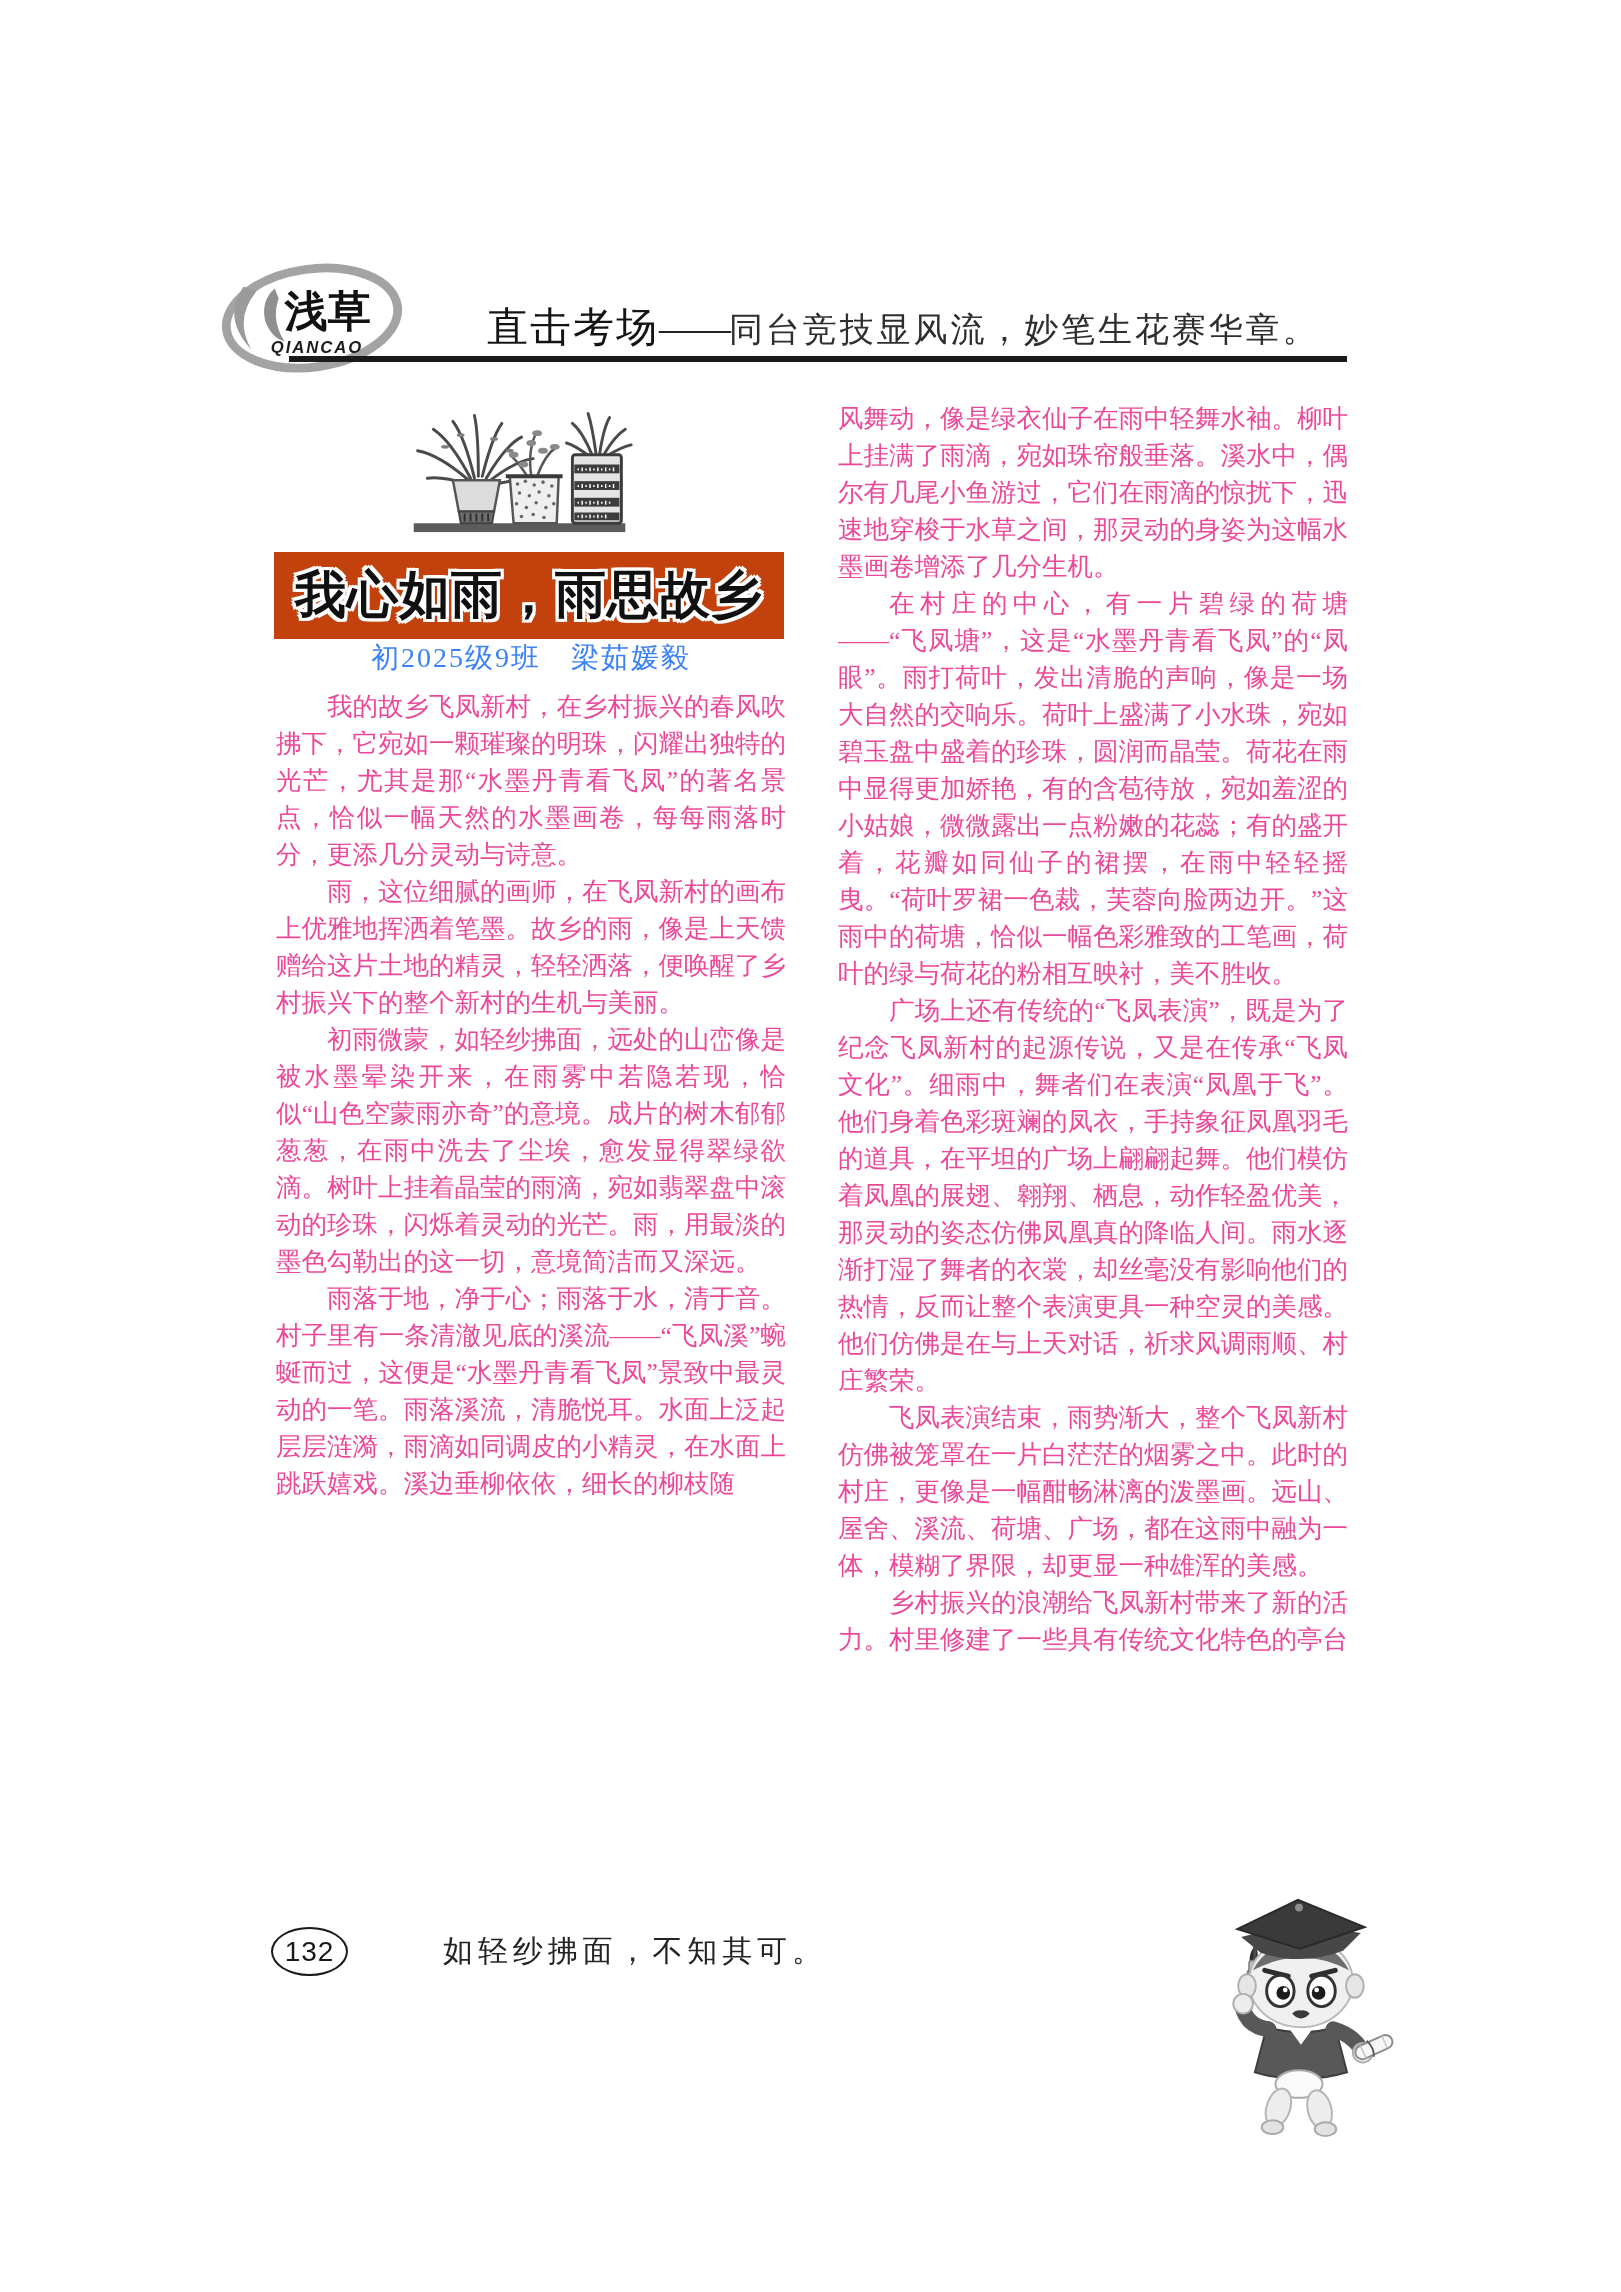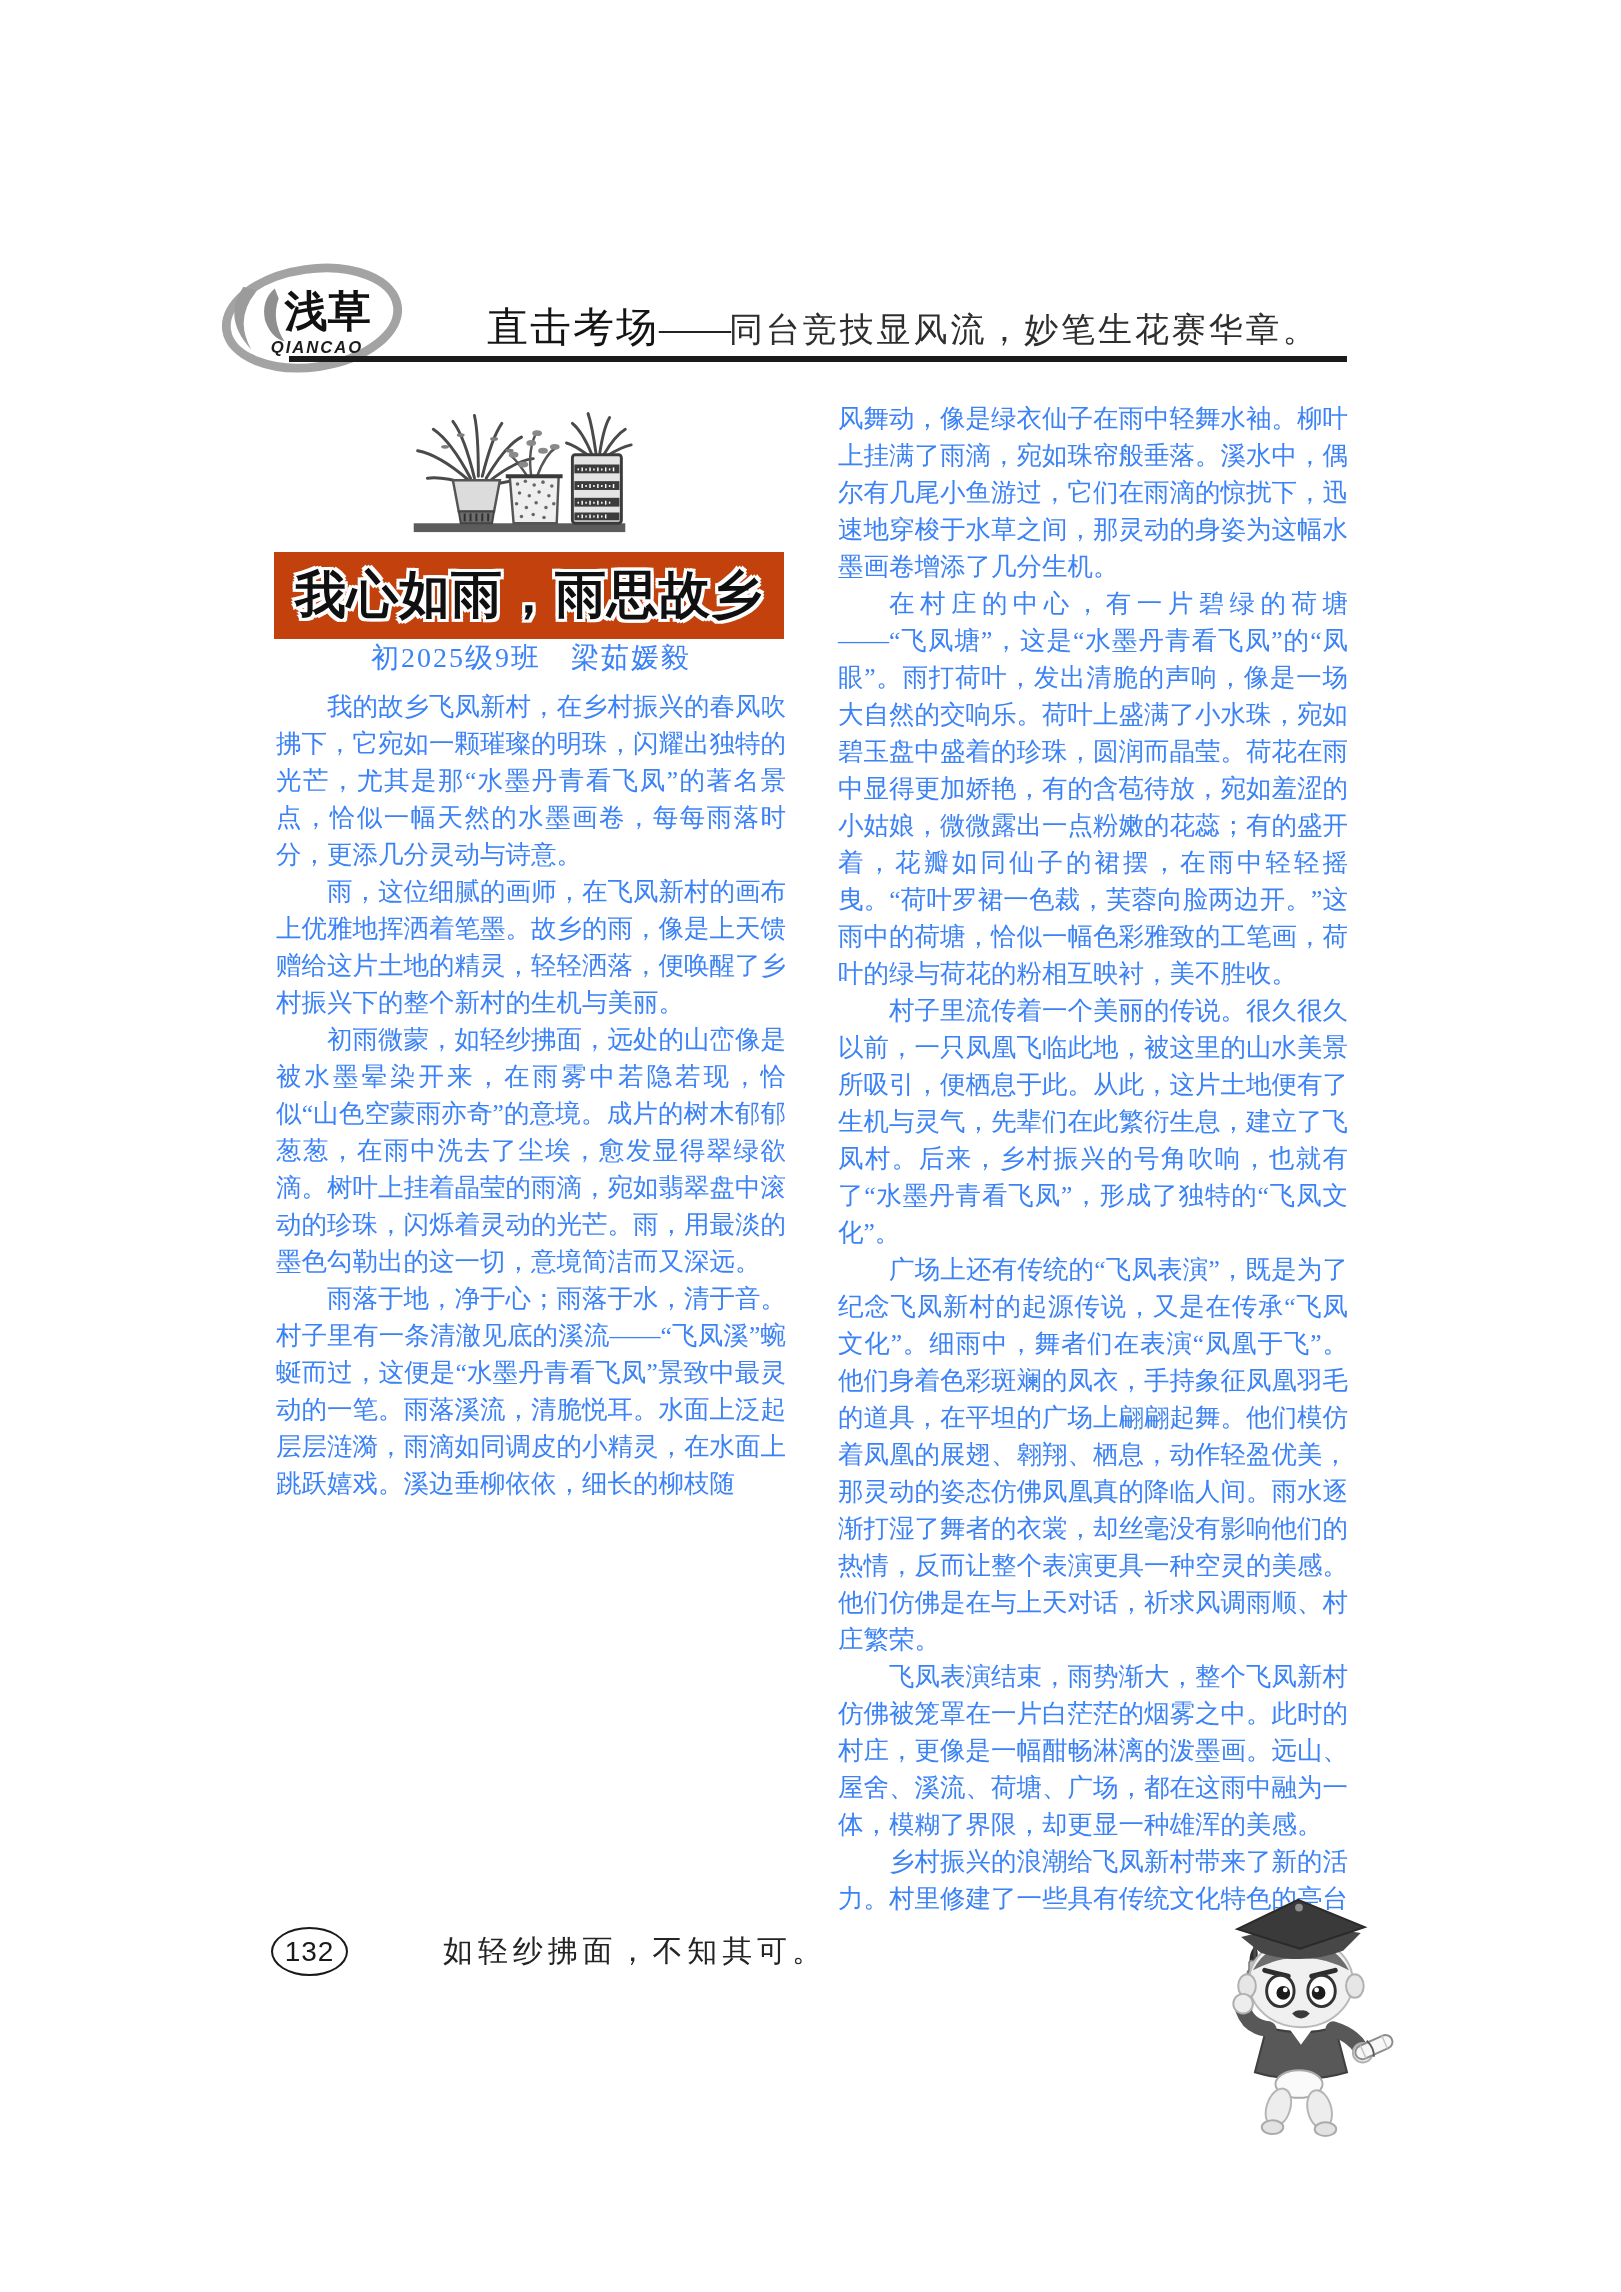--- a/index.html
+++ b/index.html
@@ -41,21 +41,21 @@
     white-space:nowrap;
   }
   .byline{
     position:absolute;left:276px;top:639px;width:510px;
     text-align:center;font-size:28px;color:#3b82f6;letter-spacing:2px;
   }
   
   .col{
     position:absolute;width:510px;
     font-size:25.5px;line-height:37px;
-    text-align:justify;color:#3b82f6;
+    text-align:justify;color:#ec4899;
   }
   .col p{margin:0;text-indent:2em;}
   .col p.noindent{text-indent:0;}
   .col-left{left:276px;top:688px;}
   .col-right{left:838px;top:400px;}
   
   .page-badge{
     position:absolute;left:271px;top:1927px;width:73px;height:45px;
     border:2.9px solid #1a1a1a;border-radius:50%;
     display:flex;align-items:center;justify-content:center;
@@ -223,21 +223,20 @@
   <div class="col col-left">
     <p>我的故乡飞凤新村，在乡村振兴的春风吹拂下，它宛如一颗璀璨的明珠，闪耀出独特的光芒，尤其是那“水墨丹青看飞凤”的著名景点，恰似一幅天然的水墨画卷，每每雨落时分，更添几分灵动与诗意。</p>
     <p>雨，这位细腻的画师，在飞凤新村的画布上优雅地挥洒着笔墨。故乡的雨，像是上天馈赠给这片土地的精灵，轻轻洒落，便唤醒了乡村振兴下的整个新村的生机与美丽。</p>
     <p>初雨微蒙，如轻纱拂面，远处的山峦像是被水墨晕染开来，在雨雾中若隐若现，恰似“山色空蒙雨亦奇”的意境。成片的树木郁郁葱葱，在雨中洗去了尘埃，愈发显得翠绿欲滴。树叶上挂着晶莹的雨滴，宛如翡翠盘中滚动的珍珠，闪烁着灵动的光芒。雨，用最淡的墨色勾勒出的这一切，意境简洁而又深远。</p>
     <p>雨落于地，净于心；雨落于水，清于音。村子里有一条清澈见底的溪流——“飞凤溪”蜿蜒而过，这便是“水墨丹青看飞凤”景致中最灵动的一笔。雨落溪流，清脆悦耳。水面上泛起层层涟漪，雨滴如同调皮的小精灵，在水面上跳跃嬉戏。溪边垂柳依依，细长的柳枝随</p>
   </div>
 
   <div class="col col-right">
     <p class="noindent">风舞动，像是绿衣仙子在雨中轻舞水袖。柳叶上挂满了雨滴，宛如珠帘般垂落。溪水中，偶尔有几尾小鱼游过，它们在雨滴的惊扰下，迅速地穿梭于水草之间，那灵动的身姿为这幅水墨画卷增添了几分生机。</p>
     <p>在村庄的中心，有一片碧绿的荷塘——“飞凤塘”，这是“水墨丹青看飞凤”的“凤眼”。雨打荷叶，发出清脆的声响，像是一场大自然的交响乐。荷叶上盛满了小水珠，宛如碧玉盘中盛着的珍珠，圆润而晶莹。荷花在雨中显得更加娇艳，有的含苞待放，宛如羞涩的小姑娘，微微露出一点粉嫩的花蕊；有的盛开着，花瓣如同仙子的裙摆，在雨中轻轻摇曳。“荷叶罗裙一色裁，芙蓉向脸两边开。”这雨中的荷塘，恰似一幅色彩雅致的工笔画，荷叶的绿与荷花的粉相互映衬，美不胜收。</p>
-    <p>村子里流传着一个美丽的传说。很久很久以前，一只凤凰飞临此地，被这里的山水美景所吸引，便栖息于此。从此，这片土地便有了生机与灵气，先辈们在此繁衍生息，建立了飞凤村。后来，乡村振兴的号角吹响，也就有了“水墨丹青看飞凤”，形成了独特的“飞凤文化”。</p>
     <p>广场上还有传统的“飞凤表演”，既是为了纪念飞凤新村的起源传说，又是在传承“飞凤文化”。细雨中，舞者们在表演“凤凰于飞”。他们身着色彩斑斓的凤衣，手持象征凤凰羽毛的道具，在平坦的广场上翩翩起舞。他们模仿着凤凰的展翅、翱翔、栖息，动作轻盈优美，那灵动的姿态仿佛凤凰真的降临人间。雨水逐渐打湿了舞者的衣裳，却丝毫没有影响他们的热情，反而让整个表演更具一种空灵的美感。他们仿佛是在与上天对话，祈求风调雨顺、村庄繁荣。</p>
     <p>飞凤表演结束，雨势渐大，整个飞凤新村仿佛被笼罩在一片白茫茫的烟雾之中。此时的村庄，更像是一幅酣畅淋漓的泼墨画。远山、屋舍、溪流、荷塘、广场，都在这雨中融为一体，模糊了界限，却更显一种雄浑的美感。</p>
     <p>乡村振兴的浪潮给飞凤新村带来了新的活力。村里修建了一些具有传统文化特色的亭台</p>
   </div>
 
   <div class="page-badge">
     <span>132</span>
   </div>
   <div class="motto">如轻纱拂面，不知其可。</div>
 

